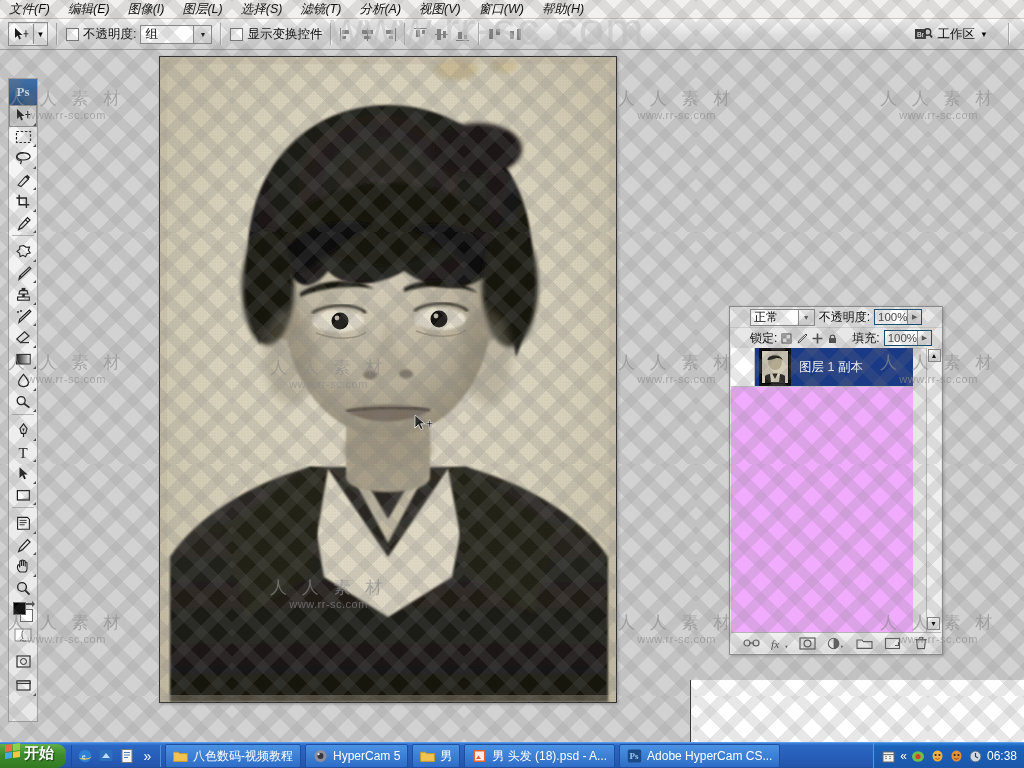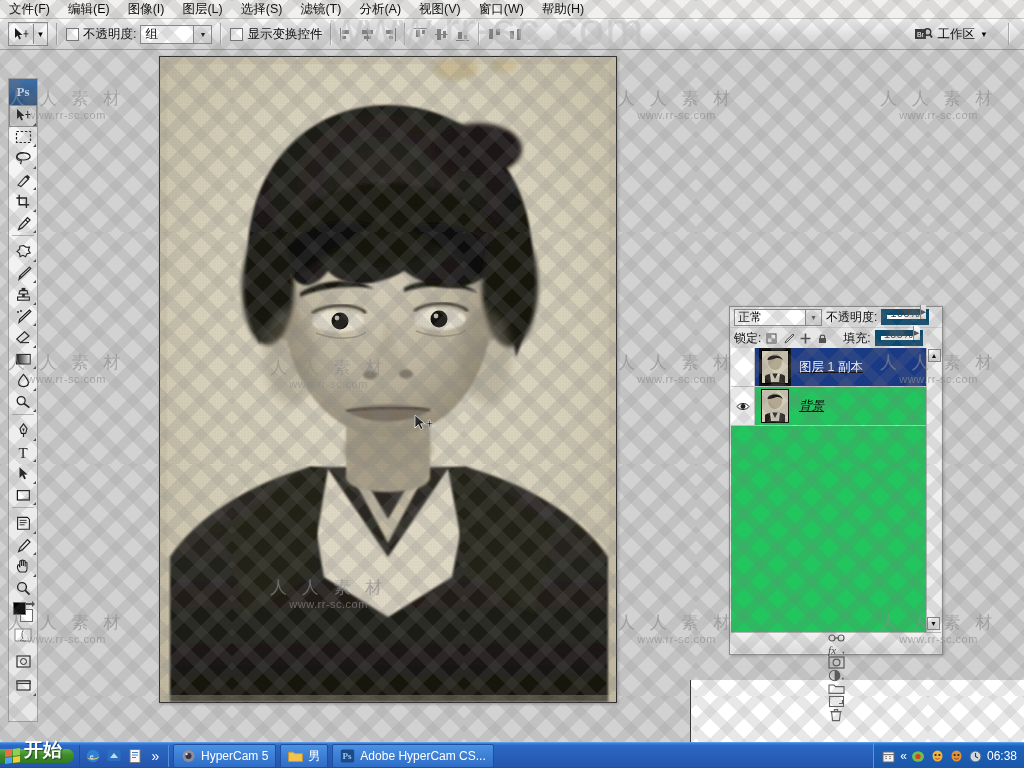--- a/index.html
+++ b/index.html
@@ -24,21 +24,21 @@
   .wm-tile{position:absolute;text-align:center;color:#8d8d8d;opacity:.65;
            pointer-events:none;z-index:61;line-height:1.25;}
   .wm-tile .cn{font-size:17px;letter-spacing:5px;}
   .wm-tile .en{font-size:11px;letter-spacing:.5px;}
   #wm-big{position:absolute;left:330px;top:2px;font-size:46px;color:#bdbdbd;
           opacity:.55;letter-spacing:1px;z-index:62;pointer-events:none;
           font-family:"Liberation Sans",sans-serif;}
 
   
   #menubar{left:0;top:0;width:1024px;height:18px;background:#f1f0ee;
-           border-bottom:1px solid #c8c6c2;z-index:20;display:flex;align-items:center;}
+           border-bottom:1px solid #c8c6c2;z-index:20;display:flex;align-items:center;font-style:italic;}
   .menu-item{padding:1px 9px;font-size:12.5px;line-height:16px;white-space:nowrap;}
 
   
   #optionsbar{left:0;top:19px;width:1024px;height:30px;z-index:20;
     background:linear-gradient(#fbfbfb,#dedede 55%,#d2d2d2);
     border-bottom:1px solid #9d9d9d;display:flex;align-items:center;}
   .tool-preset{display:flex;align-items:center;margin-left:8px;
     border:1px solid #8d8d8d;background:#e9e9e9;height:22px;}
   .tool-preset .icon{width:24px;height:20px;display:flex;align-items:center;justify-content:center;
      border-right:1px solid #8d8d8d;background:linear-gradient(#fdfdfd,#e2e2e2);}
@@ -85,72 +85,72 @@
   
   #doc-canvas{left:159px;top:56px;width:456px;height:645px;z-index:15;
     border:1px solid #2b2b2b;box-shadow:1px 1px 3px rgba(0,0,0,.3);
     background:#d9d2c0;overflow:hidden;}
   #photo{position:absolute;inset:0;}
 
   
   #layers-panel{left:729px;top:306px;width:212px;height:347px;z-index:30;
     background:#e7e7e7;border:1px solid #8c8c8c;
     box-shadow:1px 1px 3px rgba(0,0,0,.25);}
-  .lp-row{display:flex;align-items:center;height:20px;padding:0 4px;gap:4px;
+  .lp-row{display:flex;align-items:center;height:20px;padding:0 20px;gap:4px;
     border-bottom:1px solid #cfcfcf;}
   .lp-row .lbl{font-size:12px;white-space:nowrap;}
   .mode-combo{display:flex;align-items:center;width:88px;height:17px;
     border:1px solid #8a8a8a;background:#fff;box-sizing:border-box;}
   .mode-combo span{flex:1;padding-left:3px;font-size:12px;}
   .mode-combo .b{width:15px;height:15px;border-left:1px solid #8a8a8a;
     background:linear-gradient(#fbfbfb,#d6d6d6);display:flex;
     align-items:center;justify-content:center;font-size:7px;color:#555;}
-  .num-box{display:flex;align-items:flex-end;width:48px;height:16px;
-    border:6px solid #0c4a6e;background:#fff;box-sizing:border-box;}
+  .num-box{display:flex;align-items:center;width:48px;height:16px;
+    border:1px solid #0c4a6e;background:#fff;box-sizing:border-box;}
   .num-box span{flex:1;padding-left:3px;font-size:11.5px;color:#444;}
   .num-box .b{width:13px;height:14px;border-left:1px solid #8a8a8a;
     background:linear-gradient(#fbfbfb,#d6d6d6);display:flex;
     align-items:center;justify-content:center;font-size:7px;color:#555;}
   .lock-ico{width:13px;height:13px;display:flex;align-items:center;justify-content:center;}
-  #layer-list{position:absolute;left:1px;top:41px;width:210px;height:284px;
-    background:#22c55e;overflow:hidden;text-decoration:underline;}
+  #layer-list{position:absolute;left:1px;top:41px;width:182px;height:284px;
+    background:#f0abfc;overflow:hidden;}
   .layer-row{display:flex;align-items:center;height:39px;border-bottom:1px solid #c8c8c8;
     box-sizing:border-box;}
   .layer-row.sel{background:#1b3a86;color:#fff;}
   .eye-cell{width:24px;height:38px;display:flex;align-items:center;justify-content:center;
     border-right:1px solid #c8c8c8;box-sizing:border-box;background:#fff;}
   .layer-row.sel .eye-cell{background:#fff;}
   .thumb-cell{width:40px;display:flex;align-items:center;justify-content:center;}
   .thumb{width:26px;height:32px;border:1px solid #000;overflow:hidden;position:relative;
     background:#cfc8b6;}
   .layer-name{flex:1;font-size:12.5px;padding-left:4px;}
   .layer-name.italic{font-style:italic;}
   .lock-cell{width:22px;display:flex;align-items:center;justify-content:center;}
   #lp-scroll{position:absolute;right:1px;top:41px;width:14px;height:284px;
     background:#efefef;border-left:1px solid #b5b5b5;}
   #lp-scroll .arw{width:13px;height:13px;margin:1px auto;
     background:linear-gradient(#fbfbfb,#d6d6d6);border:1px solid #868686;
     display:flex;align-items:center;justify-content:center;font-size:7px;box-sizing:border-box;}
   #lp-scroll .arw.dn{position:absolute;bottom:1px;left:0;}
   #lp-footer{position:absolute;left:1px;bottom:1px;width:210px;height:21px;
     background:linear-gradient(#f2f2f2,#dcdcdc);border-top:1px solid #b5b5b5;
-    display:flex;align-items:center;justify-content:space-around;padding:0 6px;box-sizing:border-box;flex-direction:column;}
+    display:flex;align-items:center;justify-content:space-around;padding:0 6px;box-sizing:border-box;}
   .fbtn{width:17px;height:17px;display:flex;align-items:center;justify-content:center;opacity:.78;}
 
   
   #white-panel{left:690px;top:680px;width:334px;height:62px;background:#fff;
     border-left:1px solid #2b2b2b;z-index:28;}
 
   
   #taskbar{left:0;top:742px;width:1024px;height:26px;z-index:70;
     background:linear-gradient(#3f85dd,#2b68c4 10%,#2456ad 90%,#1d4894);
     display:flex;align-items:center;border-top:1px solid #5b9bea;}
-  #start-btn{display:flex;align-items:flex-end;gap:4px;height:14px;padding:0 12px 0 5px;
+  #start-btn{display:flex;align-items:flex-start;gap:4px;height:24px;padding:0 12px 0 5px;
     background:linear-gradient(#5fae48,#3d8b2b 45%,#327a22);color:#fff;
-    font-weight:bold;font-size:19px;border-radius:0 9px 9px 0;
+    font-weight:bold;font-size:15px;border-radius:0 9px 9px 0;
     text-shadow:1px 1px 1px rgba(0,0,0,.5);}
   #start-flag{width:15px;height:14px;display:grid;grid-template:1fr 1fr/1fr 1fr;gap:1px;
     transform:skewY(-7deg);}
   #start-flag i{display:block;}
   #quick-launch{display:flex;align-items:center;gap:4px;margin-left:5px;padding:0 4px;
     border-left:1px solid #1c4c9e;border-right:1px solid #4f8fdc;height:22px;}
   .ql{width:17px;height:17px;display:flex;align-items:center;justify-content:center;}
   .tb-task{display:flex;align-items:center;gap:5px;height:22px;margin-left:4px;
     padding:0 7px;background:linear-gradient(#4a92e4,#2f6dc6);color:#fff;font-size:12px;
     border:1px solid #1f4f9e;border-radius:2px;max-width:168px;overflow:hidden;white-space:nowrap;}
@@ -666,46 +666,20 @@
               <path d="M5.5 9 C5.5 3 20.5 3 20.5 9.5 C19 7 16 6.5 13 7.5 C10 8.5 7 9 5.5 9 Z" fill="#1a1813"></path>
               <path d="M3 32 L3 25 C5.5 21.5 20.5 21.5 23 25 L23 32 Z" fill="#242019"></path>
               <path d="M10 22 L13 28 L16 22 L18 23 L17 31 L9 31 L8 23 Z" fill="#ded7c4"></path>
             </svg>
         </div>
       </div>
       <div class="layer-name">图层 1 副本</div>
       <div class="lock-cell"></div>
     </div>
 
-    <div class="layer-row">
-      <div class="eye-cell">
-        <svg width="14" height="11" viewBox="0 0 14 11">
-          <path d="M1 5.5 C3.5 1.5 10.5 1.5 13 5.5 C10.5 9.5 3.5 9.5 1 5.5 Z" fill="none" stroke="#222" stroke-width="1"></path>
-          <circle cx="7" cy="5.5" r="2.4" fill="#222"></circle>
-        </svg>
-      </div>
-      <div class="thumb-cell">
-        <div class="thumb">
-          <svg viewBox="0 0 26 32" width="26" height="32">
-              <rect width="26" height="32" fill="#d3ccb8"></rect>
-              <ellipse cx="13" cy="11" rx="7" ry="8" fill="#b3a991"></ellipse>
-              <path d="M5.5 9 C5.5 3 20.5 3 20.5 9.5 C19 7 16 6.5 13 7.5 C10 8.5 7 9 5.5 9 Z" fill="#1a1813"></path>
-              <path d="M3 32 L3 25 C5.5 21.5 20.5 21.5 23 25 L23 32 Z" fill="#242019"></path>
-              <path d="M10 22 L13 28 L16 22 L18 23 L17 31 L9 31 L8 23 Z" fill="#ded7c4"></path>
-            </svg>
-        </div>
-      </div>
-      <div class="layer-name italic">背景</div>
-      <div class="lock-cell">
-        <svg width="10" height="11" viewBox="0 0 10 11">
-          <rect x="1" y="5" width="8" height="5.4" fill="#333"></rect>
-          <path d="M2.6 5 L2.6 3.2 C2.6 1.3 7.4 1.3 7.4 3.2 L7.4 5" fill="none" stroke="#333" stroke-width="1.2"></path>
-        </svg>
-      </div>
-    </div>
   </div>
 
   <div id="lp-scroll">
     <div class="arw">▲</div>
     <div class="arw dn">▼</div>
   </div>
 
   <div id="lp-footer">
     <span class="fbtn">
       <svg width="17" height="10" viewBox="0 0 17 10">
@@ -821,20 +795,28 @@
     </span>
     <span class="ql">
       <svg width="16" height="16" viewBox="0 0 16 16">
           <rect x="3" y="1.5" width="10" height="13" fill="#f6f6f6" stroke="#7a7a7a"></rect>
           <path d="M5 4.5 L11 4.5 M5 7 L11 7 M5 9.5 L9 9.5" stroke="#4a7fc0"></path>
         </svg>
     </span>
     <span class="ql" style="color:#fff;font-size:14px">»</span>
   </div>
 
+  <div class="tb-task">
+    <span class="ico">
+      <svg width="15" height="13" viewBox="0 0 15 13">
+          <path d="M0.6 2.2 L5.4 2.2 L6.6 3.6 L14.4 3.6 L14.4 11.4 L0.6 11.4 Z" fill="#f3c352" stroke="#c49a2e"></path>
+        </svg>
+    </span>
+    <span>八色数码-视频教程</span>
+  </div>
 
   <div class="tb-task">
     <span class="ico">
       <svg width="15" height="14" viewBox="0 0 15 14">
           <circle cx="7.5" cy="7" r="6" fill="#8e8e9c"></circle>
           <circle cx="7.5" cy="7" r="3" fill="#35353f"></circle>
           <circle cx="5.6" cy="5.2" r="1.1" fill="#e8e8f0"></circle>
         </svg>
     </span>
     <span>HyperCam 5</span>
@@ -842,20 +824,30 @@
 
   <div class="tb-task">
     <span class="ico">
       <svg width="15" height="13" viewBox="0 0 15 13">
           <path d="M0.6 2.2 L5.4 2.2 L6.6 3.6 L14.4 3.6 L14.4 11.4 L0.6 11.4 Z" fill="#f3c352" stroke="#c49a2e"></path>
         </svg>
     </span>
     <span>男</span>
   </div>
 
+  <div class="tb-task">
+    <span class="ico">
+      <svg width="15" height="14" viewBox="0 0 15 14">
+          <rect x="1.5" y="1" width="12" height="12" fill="#e8622f"></rect>
+          <rect x="3" y="2.5" width="9" height="9" fill="#fdf0e6"></rect>
+          <path d="M4 10 L6.5 6.5 L9 10 Z" fill="#e8622f"></path>
+        </svg>
+    </span>
+    <span>男 头发 (18).psd - A...</span>
+  </div>
 
   <div class="tb-task">
     <span class="ico">
       <svg width="15" height="14" viewBox="0 0 15 14">
           <rect x="0.8" y="0.6" width="13.4" height="12.8" rx="1.6" fill="#1c4a86"></rect>
           <text x="2.4" y="10.4" font-size="9" font-weight="bold" fill="#9dc7f2" font-family="Liberation Serif,serif">Ps</text>
         </svg>
     </span>
     <span>Adobe HyperCam CS...</span>
   </div>

